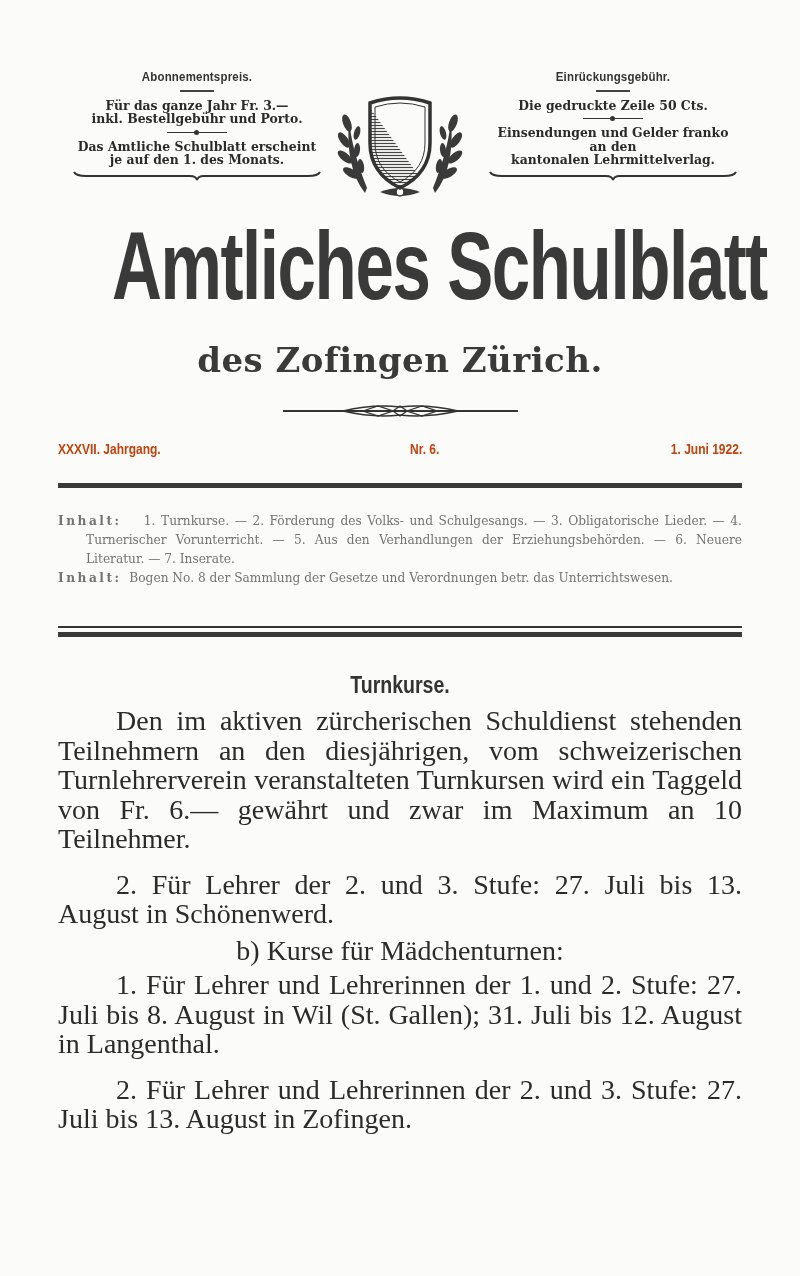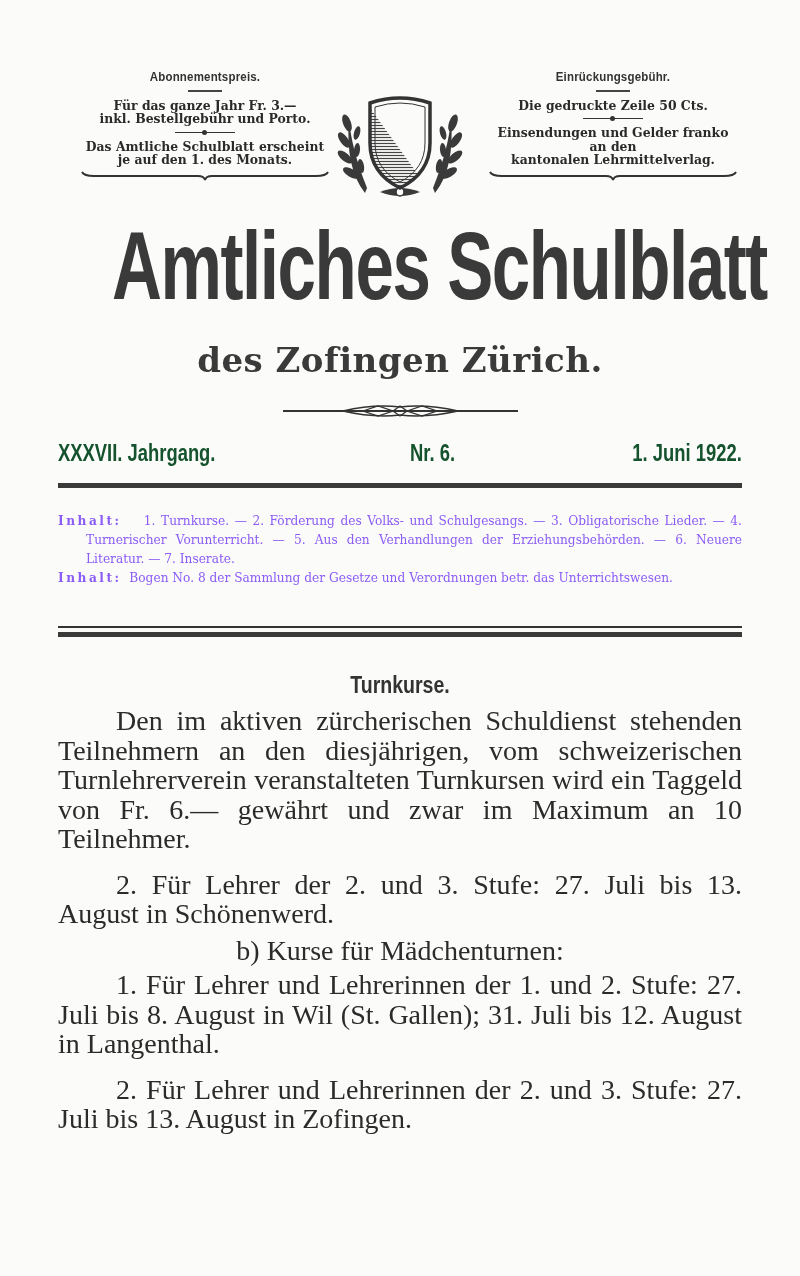--- a/index.html
+++ b/index.html
@@ -22,21 +22,21 @@
       height: 1276px;
     }
 
     
     .info-block {
       position: absolute;
       top: 70px;
       width: 290px;
       text-align: center;
     }
-    .info-left { left: 60px; }
+    .info-left { left: 52px; }
     .info-right { left: 468px; }
     .info-heading {
       font-family: "Liberation Sans", sans-serif;
       font-weight: bold;
       font-size: 12.5px;
       letter-spacing: 0.2px;
       color: #333;
       transform: scaleX(0.92);
       margin-bottom: 6px;
     }
@@ -132,22 +132,22 @@
 
     
     .issue-line {
       position: absolute;
       left: 58px;
       top: 440px;
       width: 684px;
       height: 32px;
       font-family: "Liberation Sans", sans-serif;
       font-weight: bold;
-      font-size: 23px;
-      color: #14532d;
+      font-size: 15px;
+      color: #c2410c;
     }
     .issue-line span {
       position: absolute;
       top: 0;
       transform: scaleX(0.8);
       white-space: nowrap;
     }
     .issue-volume { left: 0; transform-origin: left; }
     .issue-number { left: 352px; transform-origin: left; }
     .issue-date { right: 0; transform-origin: right; }
@@ -163,21 +163,21 @@
 
     
     .contents {
       position: absolute;
       left: 58px;
       top: 512px;
       width: 684px;
       font-family: "DejaVu Serif", serif;
       font-size: 12.2px;
       line-height: 19px;
-      color: #8b5cf6;
+      color: #737373;
     }
     .contents p {
       margin: 0;
       padding-left: 28px;
       text-indent: -28px;
       text-align: justify;
     }
     .contents .lbl {
       font-weight: bold;
       letter-spacing: 2.5px;

